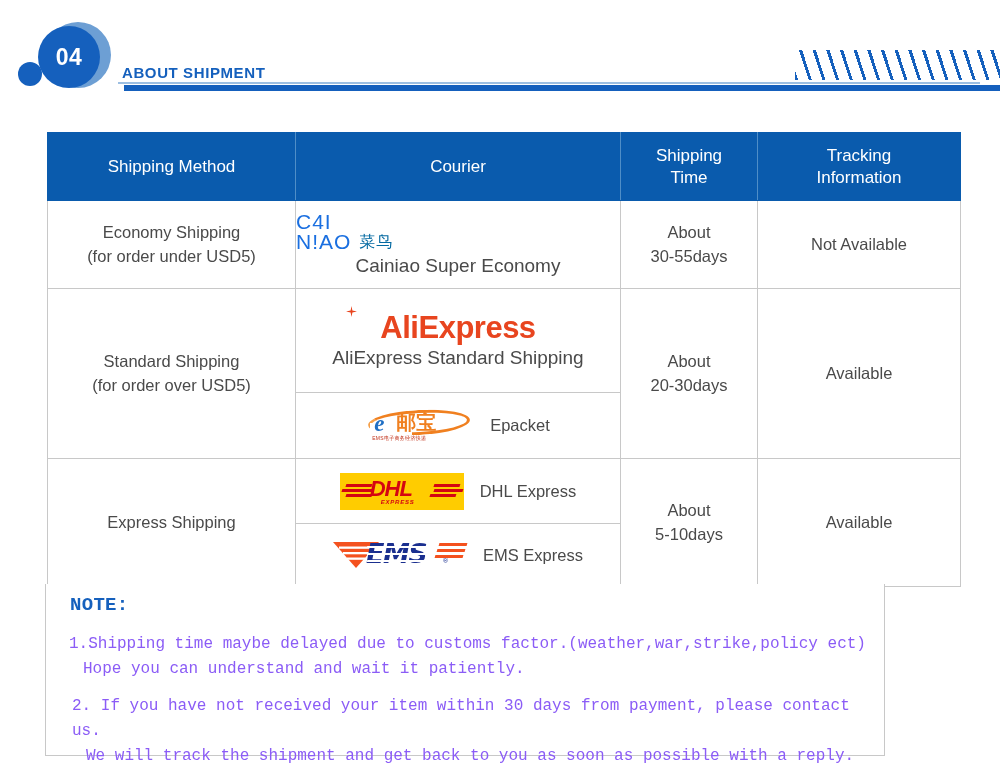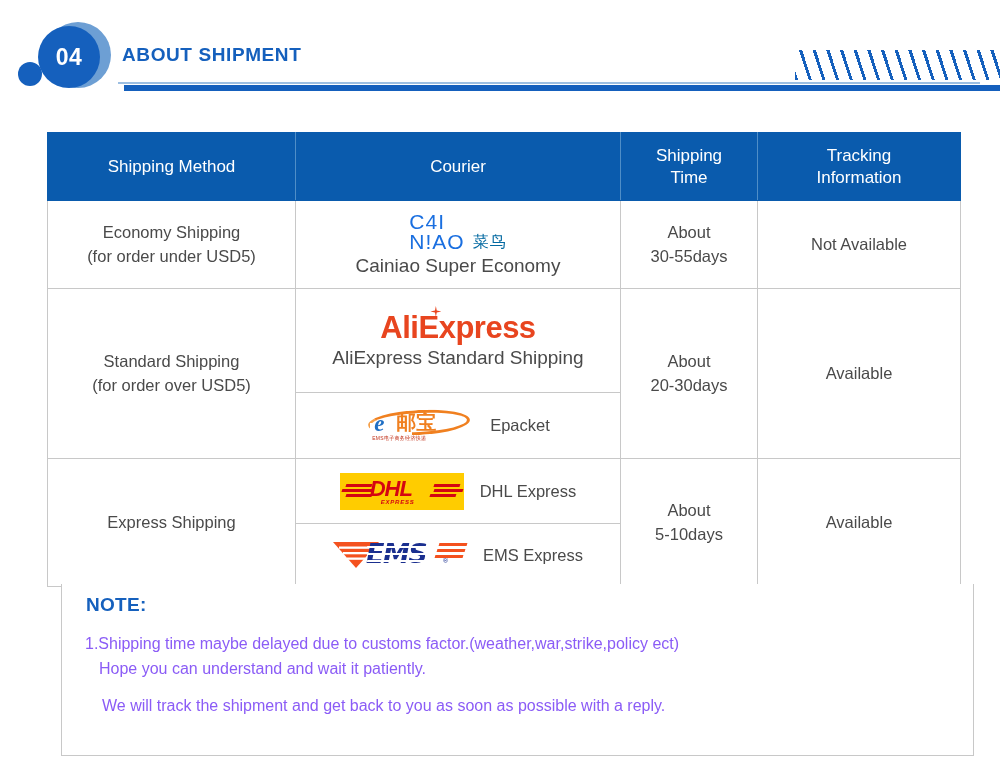--- a/index.html
+++ b/index.html
@@ -33,22 +33,22 @@
     position: absolute; left: 38px; top: 26px;
     width: 62px; height: 62px; border-radius: 50%;
     background: #1560bd;
     display: flex; align-items: center; justify-content: center;
   }
   .badge-num {
     color: #ffffff; font-size: 23px; font-weight: bold;
     letter-spacing: 0.5px; line-height: 1;
   }
   .header-title {
-    position: absolute; left: 122px; top: 44px;
-    color: #1560bd; font-size: 19px; font-weight: bold;
+    position: absolute; left: 122px; top: 64px;
+    color: #1560bd; font-size: 15px; font-weight: bold;
     letter-spacing: 0.6px;
   }
   .header-rule-thin {
     position: absolute; left: 118px; top: 82px;
     width: 862px; height: 2px; background: #9dbfe2;
   }
   .header-rule-thick {
     position: absolute; left: 124px; top: 85px;
     width: 876px; height: 6px; background: #1560bd;
   }
@@ -95,21 +95,21 @@
   .cell-text {
     color: #4a4a4a;
     font-size: 16.5px;
     line-height: 1.4;
     padding: 6px 8px;
   }
 
   .courier-cell { padding: 8px 6px; }
   .courier-stack {
     display: flex; flex-direction: column;
-    align-items: center; justify-content: center;
+    justify-content: center;
   }
   .courier-row {
     display: flex; flex-direction: row;
     align-items: center; justify-content: center;
     gap: 16px;
   }
   .courier-label {
     color: #4a4a4a; font-size: 16.5px; white-space: nowrap;
   }
   .courier-sub {
@@ -243,25 +243,26 @@
   .ems-bar {
     position: absolute; height: 3px; background: #f4511e;
     transform: skewX(-16deg);
   }
   .ems-bar.b1 { left: 106px; top: 6px;  width: 28px; }
   .ems-bar.b2 { left: 104px; top: 12px; width: 28px; }
   .ems-bar.b3 { left: 102px; top: 18px; width: 28px; }
 
   
   #note-box {
-    position: absolute; left: 61px; top: 584px;
-    width: 913px; height: 172px;
+    position: absolute; left: 45px; top: 584px;
+    width: 840px; height: 172px;
     border: 1px solid #c8c8c8;
     border-top: none;
     background: #ffffff;
+    font-family: Liberation Mono, monospace;
   }
   .note-title {
     position: absolute; left: 24px; top: 10px;
     color: #1560bd; font-size: 19px; font-weight: bold;
     letter-spacing: 0.3px;
   }
   .note-item { position: absolute; color: #8b5cf6; font-size: 16px; line-height: 1.55; }
   .note-1 { left: 23px; top: 48px; }
   .note-2 { left: 26px; top: 110px; }
   .note-l1 { display: block; }
@@ -418,17 +419,18 @@
     </tbody>
   </table>
 
   <div id="note-box">
     <div class="note-title">NOTE:</div>
     <div class="note-item note-1">
       <span class="note-l1">1.Shipping time maybe delayed due to customs factor.(weather,war,strike,policy ect)</span>
       <span class="note-l2">Hope you can understand and wait it patiently.</span>
     </div>
     <div class="note-item note-2">
+      <span class="note-l1">2. If you have not received your item within 30 days from payment, please contact us.</span>
       <span class="note-l2">We will track the shipment and get back to you as soon as possible with a reply.</span>
     </div>
   </div>
 
 </div>
 
 </body></html>

